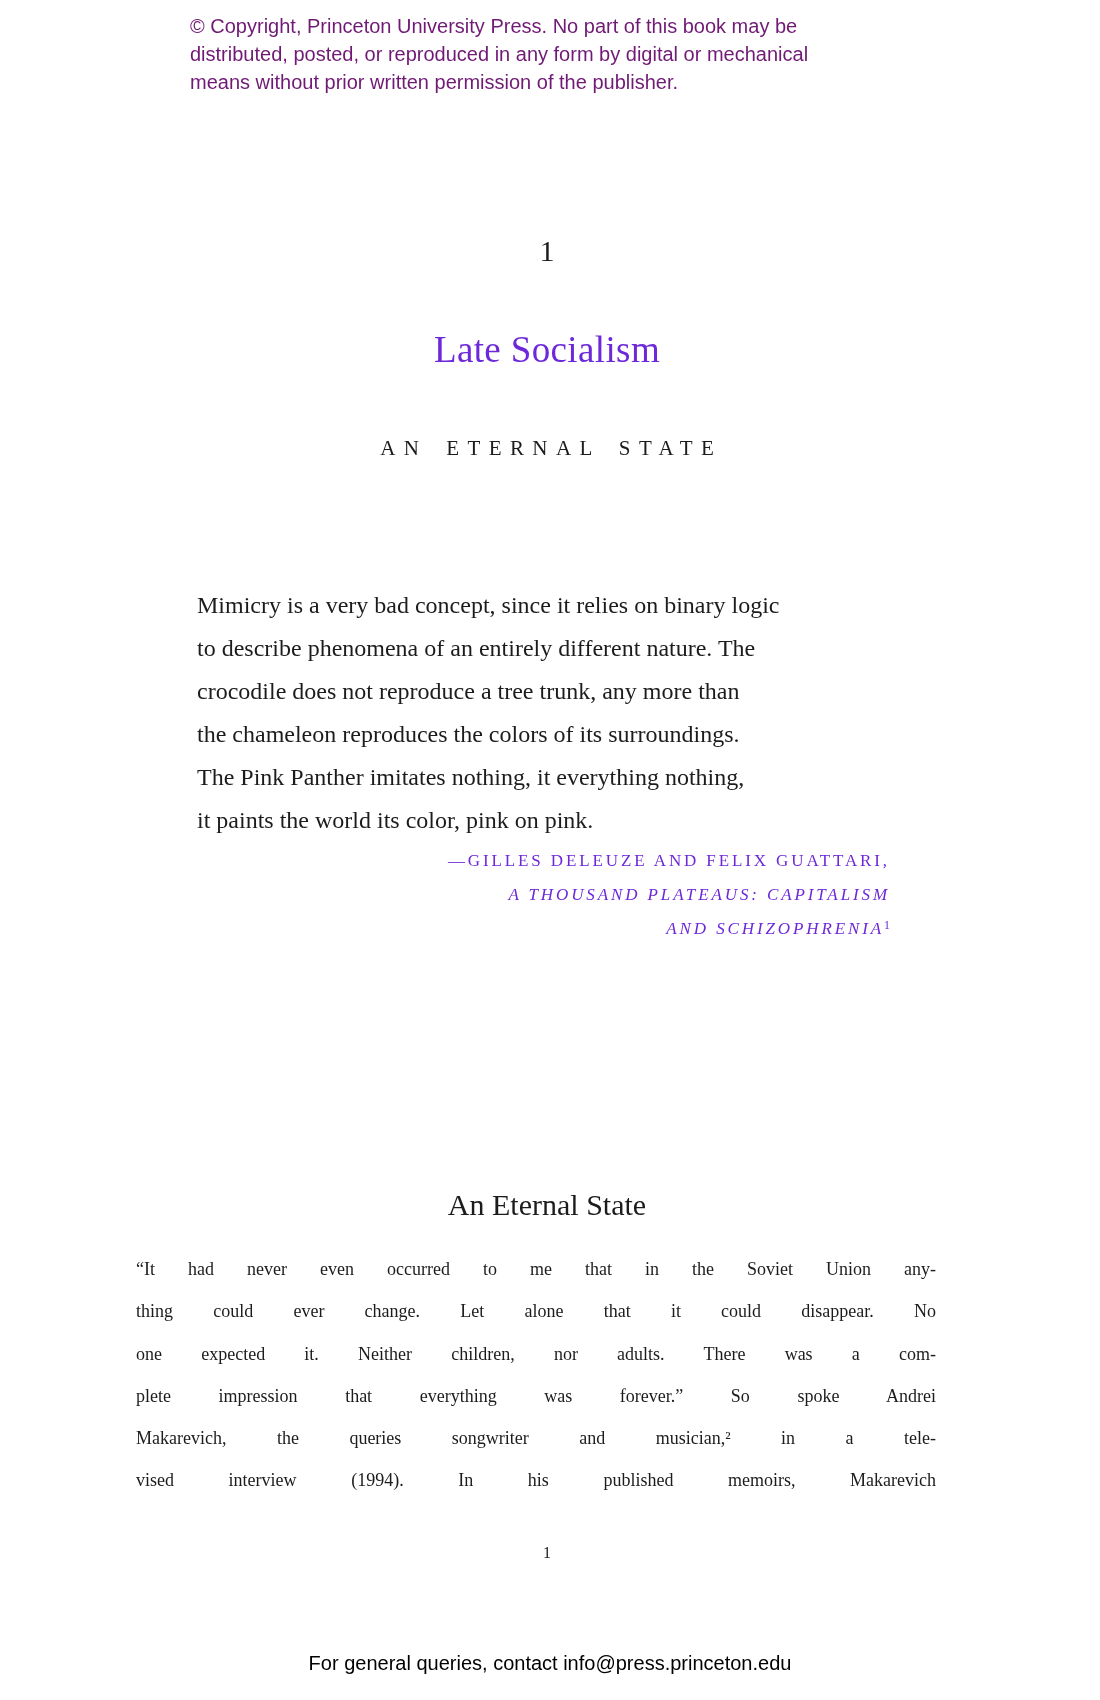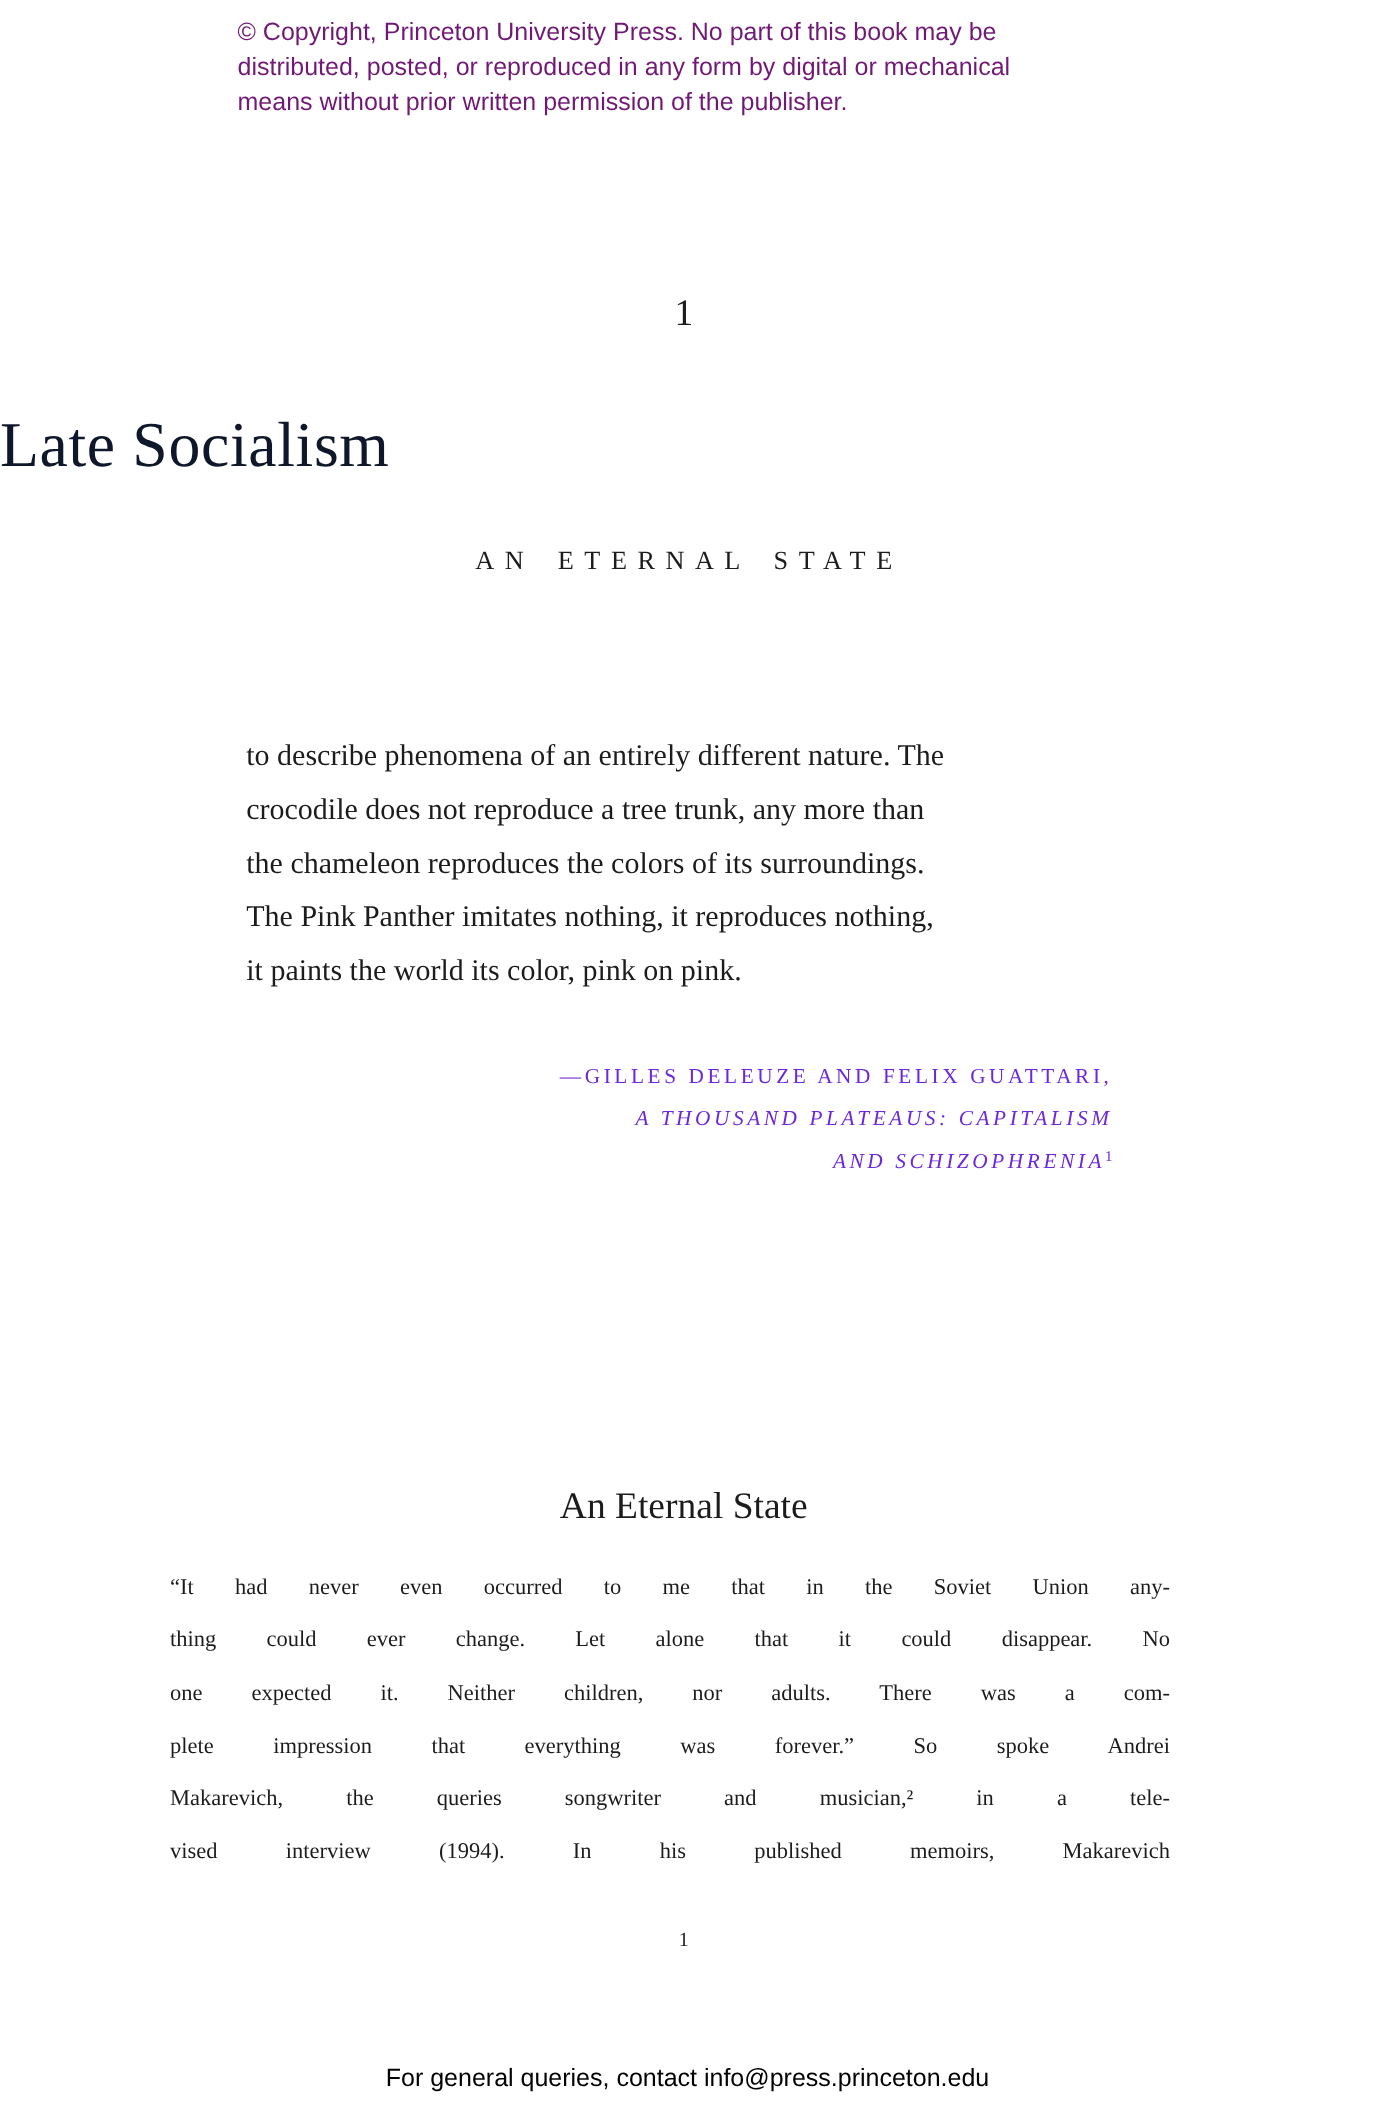--- a/index.html
+++ b/index.html
@@ -23,22 +23,22 @@
     text-align: left;
   }
   
   .chapnum {
     position: absolute; top: 234px; left: 0; width: 1094px;
     text-align: center; font-size: 30px; color: #1c1c1c;
   }
   
   .title {
     position: absolute; top: 328px; left: 0; width: 1094px; margin: 0;
-    font-size: 51px; font-weight: normal;
-    letter-spacing: 0.01em; color: #0f172a;
+    text-align: center; font-size: 37px; font-weight: normal;
+    letter-spacing: 0.01em; color: #6d28d9;
   }
   
   .subtitle {
     position: absolute; top: 436px; left: 0; width: 1094px;
     text-align: center; font-size: 21px; letter-spacing: 0.40em;
     word-spacing: 0.25em; text-indent: 0.40em; color: #1c1c1c;
   }
   
   .epigraph {
     position: absolute; top: 584px; left: 197px; width: 700px;
@@ -88,24 +88,25 @@
     <div>means without prior written permission of the publisher.</div>
   </div>
 
   <div class="chapnum">1</div>
 
   <h1 class="title">Late Socialism</h1>
 
   <div class="subtitle">AN ETERNAL STATE</div>
 
   <div class="epigraph">
+    <div class="ep-line">Mimicry is a very bad concept, since it relies on binary logic</div>
     <div class="ep-line">to describe phenomena of an entirely different nature. The</div>
     <div class="ep-line">crocodile does not reproduce a tree trunk, any more than</div>
     <div class="ep-line">the chameleon reproduces the colors of its surroundings.</div>
-    <div class="ep-line">The Pink Panther imitates nothing, it reproduces nothing,</div>
+    <div class="ep-line">The Pink Panther imitates nothing, it everything nothing,</div>
     <div class="ep-line">it paints the world its color, pink on pink.</div>
   </div>
 
   <div class="attribution">
     <div class="attr-authors">—GILLES DELEUZE AND FELIX GUATTARI,</div>
     <div class="attr-work">A THOUSAND PLATEAUS: CAPITALISM</div>
     <div class="attr-work"><span>AND SCHIZOPHRENIA</span><sup>1</sup></div>
   </div>
 
   <h2 class="section-heading">An Eternal State</h2>

